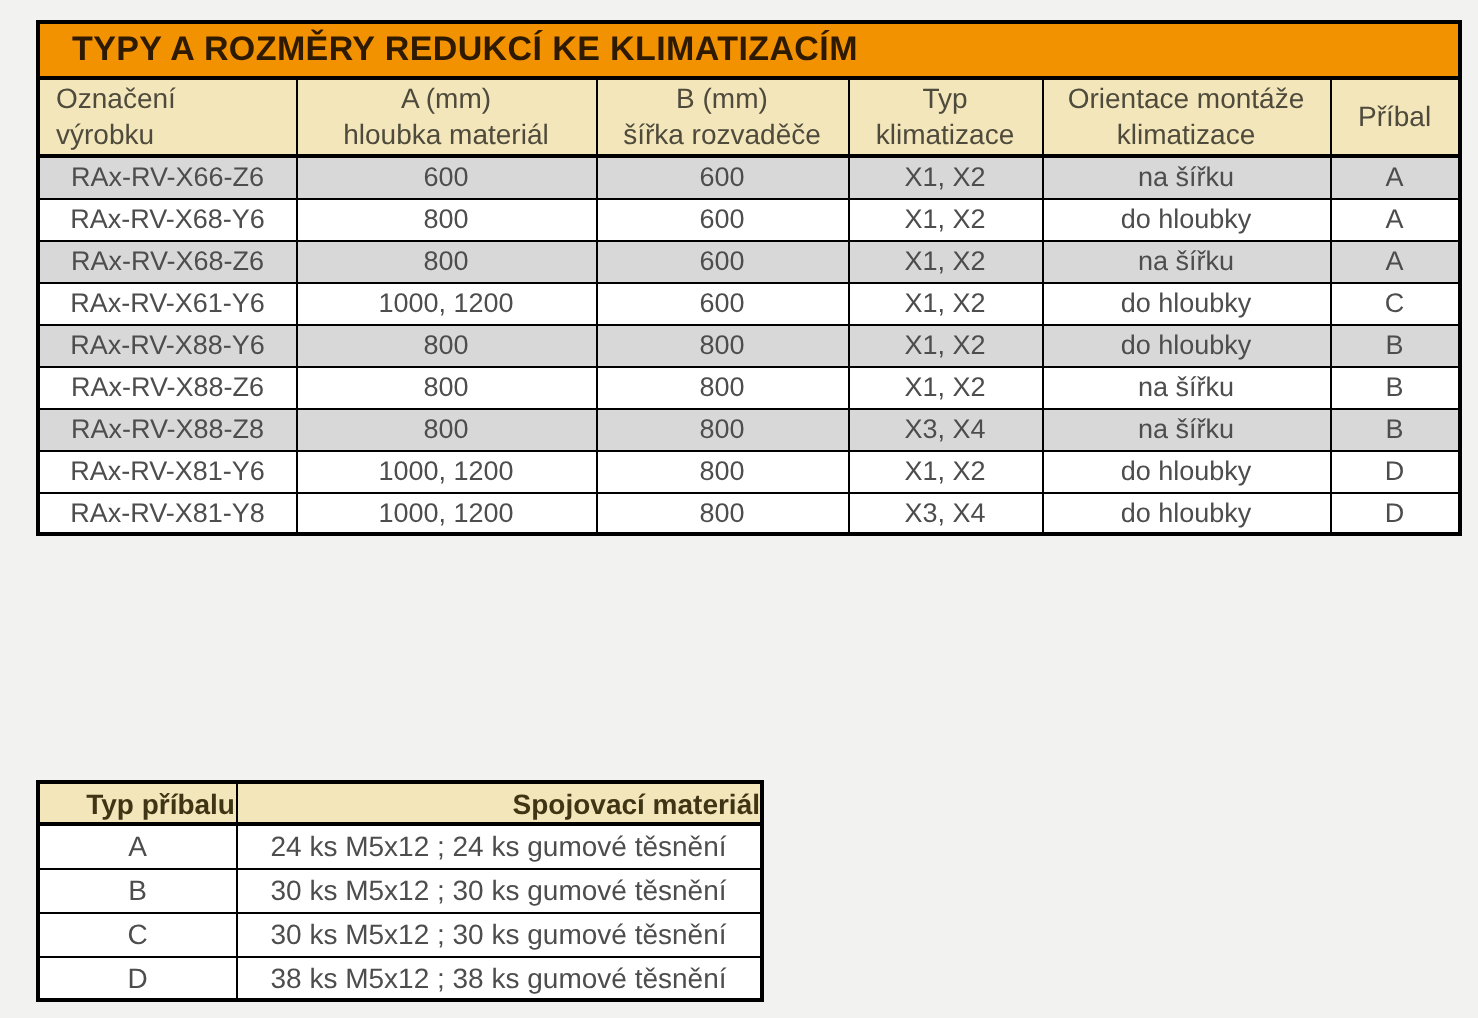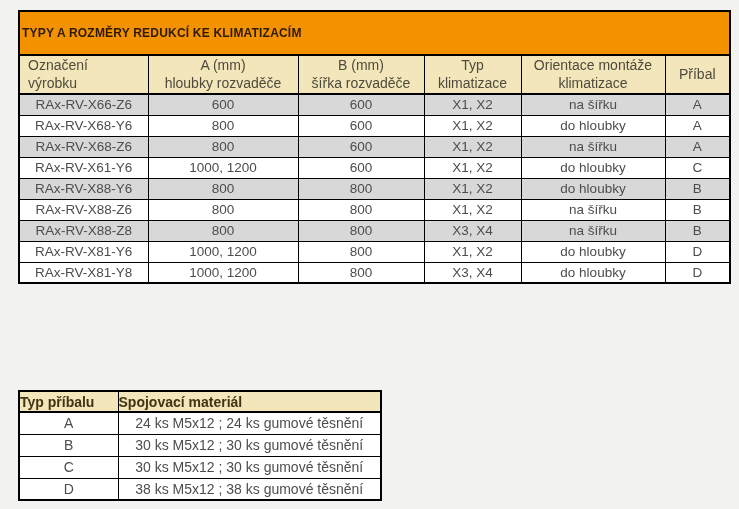--- a/index.html
+++ b/index.html
@@ -27,25 +27,25 @@
     position:absolute;left:18px;top:10px;width:711px;
     border:2px solid var(--border);
   }
   .main-table th,.main-table td{
     border:1px solid var(--border);
     overflow:hidden;
   }
   .title-row th{
     background:var(--accent);
     color:var(--title-text);
-    font-size:12px;
+    font-size:17px;
     font-weight:bold;
     text-align:left;
-    padding:0 0 0 2px;
-    height:44px;
+    padding:0 0 0 16px;
+    height:28px;
     border-bottom:2px solid var(--border);
     letter-spacing:.2px;
   }
   .head-row th{
     background:var(--header-bg);
     color:var(--header-text);
     font-size:14px;
     font-weight:normal;
     height:39px;
     text-align:center;
@@ -70,21 +70,21 @@
     position:absolute;left:18px;top:390px;width:362px;
     border:2px solid var(--border);
   }
   .acc-table th,.acc-table td{border:1px solid var(--border);}
   .acc-table th{
     background:var(--header-bg);
     color:#3F3414;
     font-size:14px;
     font-weight:bold;
     height:21px;
-    text-align:left;
+    text-align:right;
     vertical-align:middle;
     border-bottom:2px solid var(--border);
   }
   .acc-table td{
     background:var(--row-plain);
     height:22px;
     font-size:14px;
     color:var(--cell-text);
     text-align:center;
     vertical-align:middle;
@@ -103,21 +103,21 @@
     <col style="width:65px">
   </colgroup>
   <thead>
     <tr class="title-row">
       <th colspan="6">TYPY A ROZMĚRY REDUKCÍ KE KLIMATIZACÍM</th>
     </tr>
     <tr class="head-row">
       <th class="left">Označení
 výrobku</th>
       <th>A (mm)
-hloubky rozvaděče</th>
+hloubka materiál</th>
       <th>B (mm)
 šířka rozvaděče</th>
       <th>Typ
 klimatizace</th>
       <th>Orientace montáže
 klimatizace</th>
       <th>Příbal</th>
     </tr>
   </thead>
   <tbody id="main-tbody">

